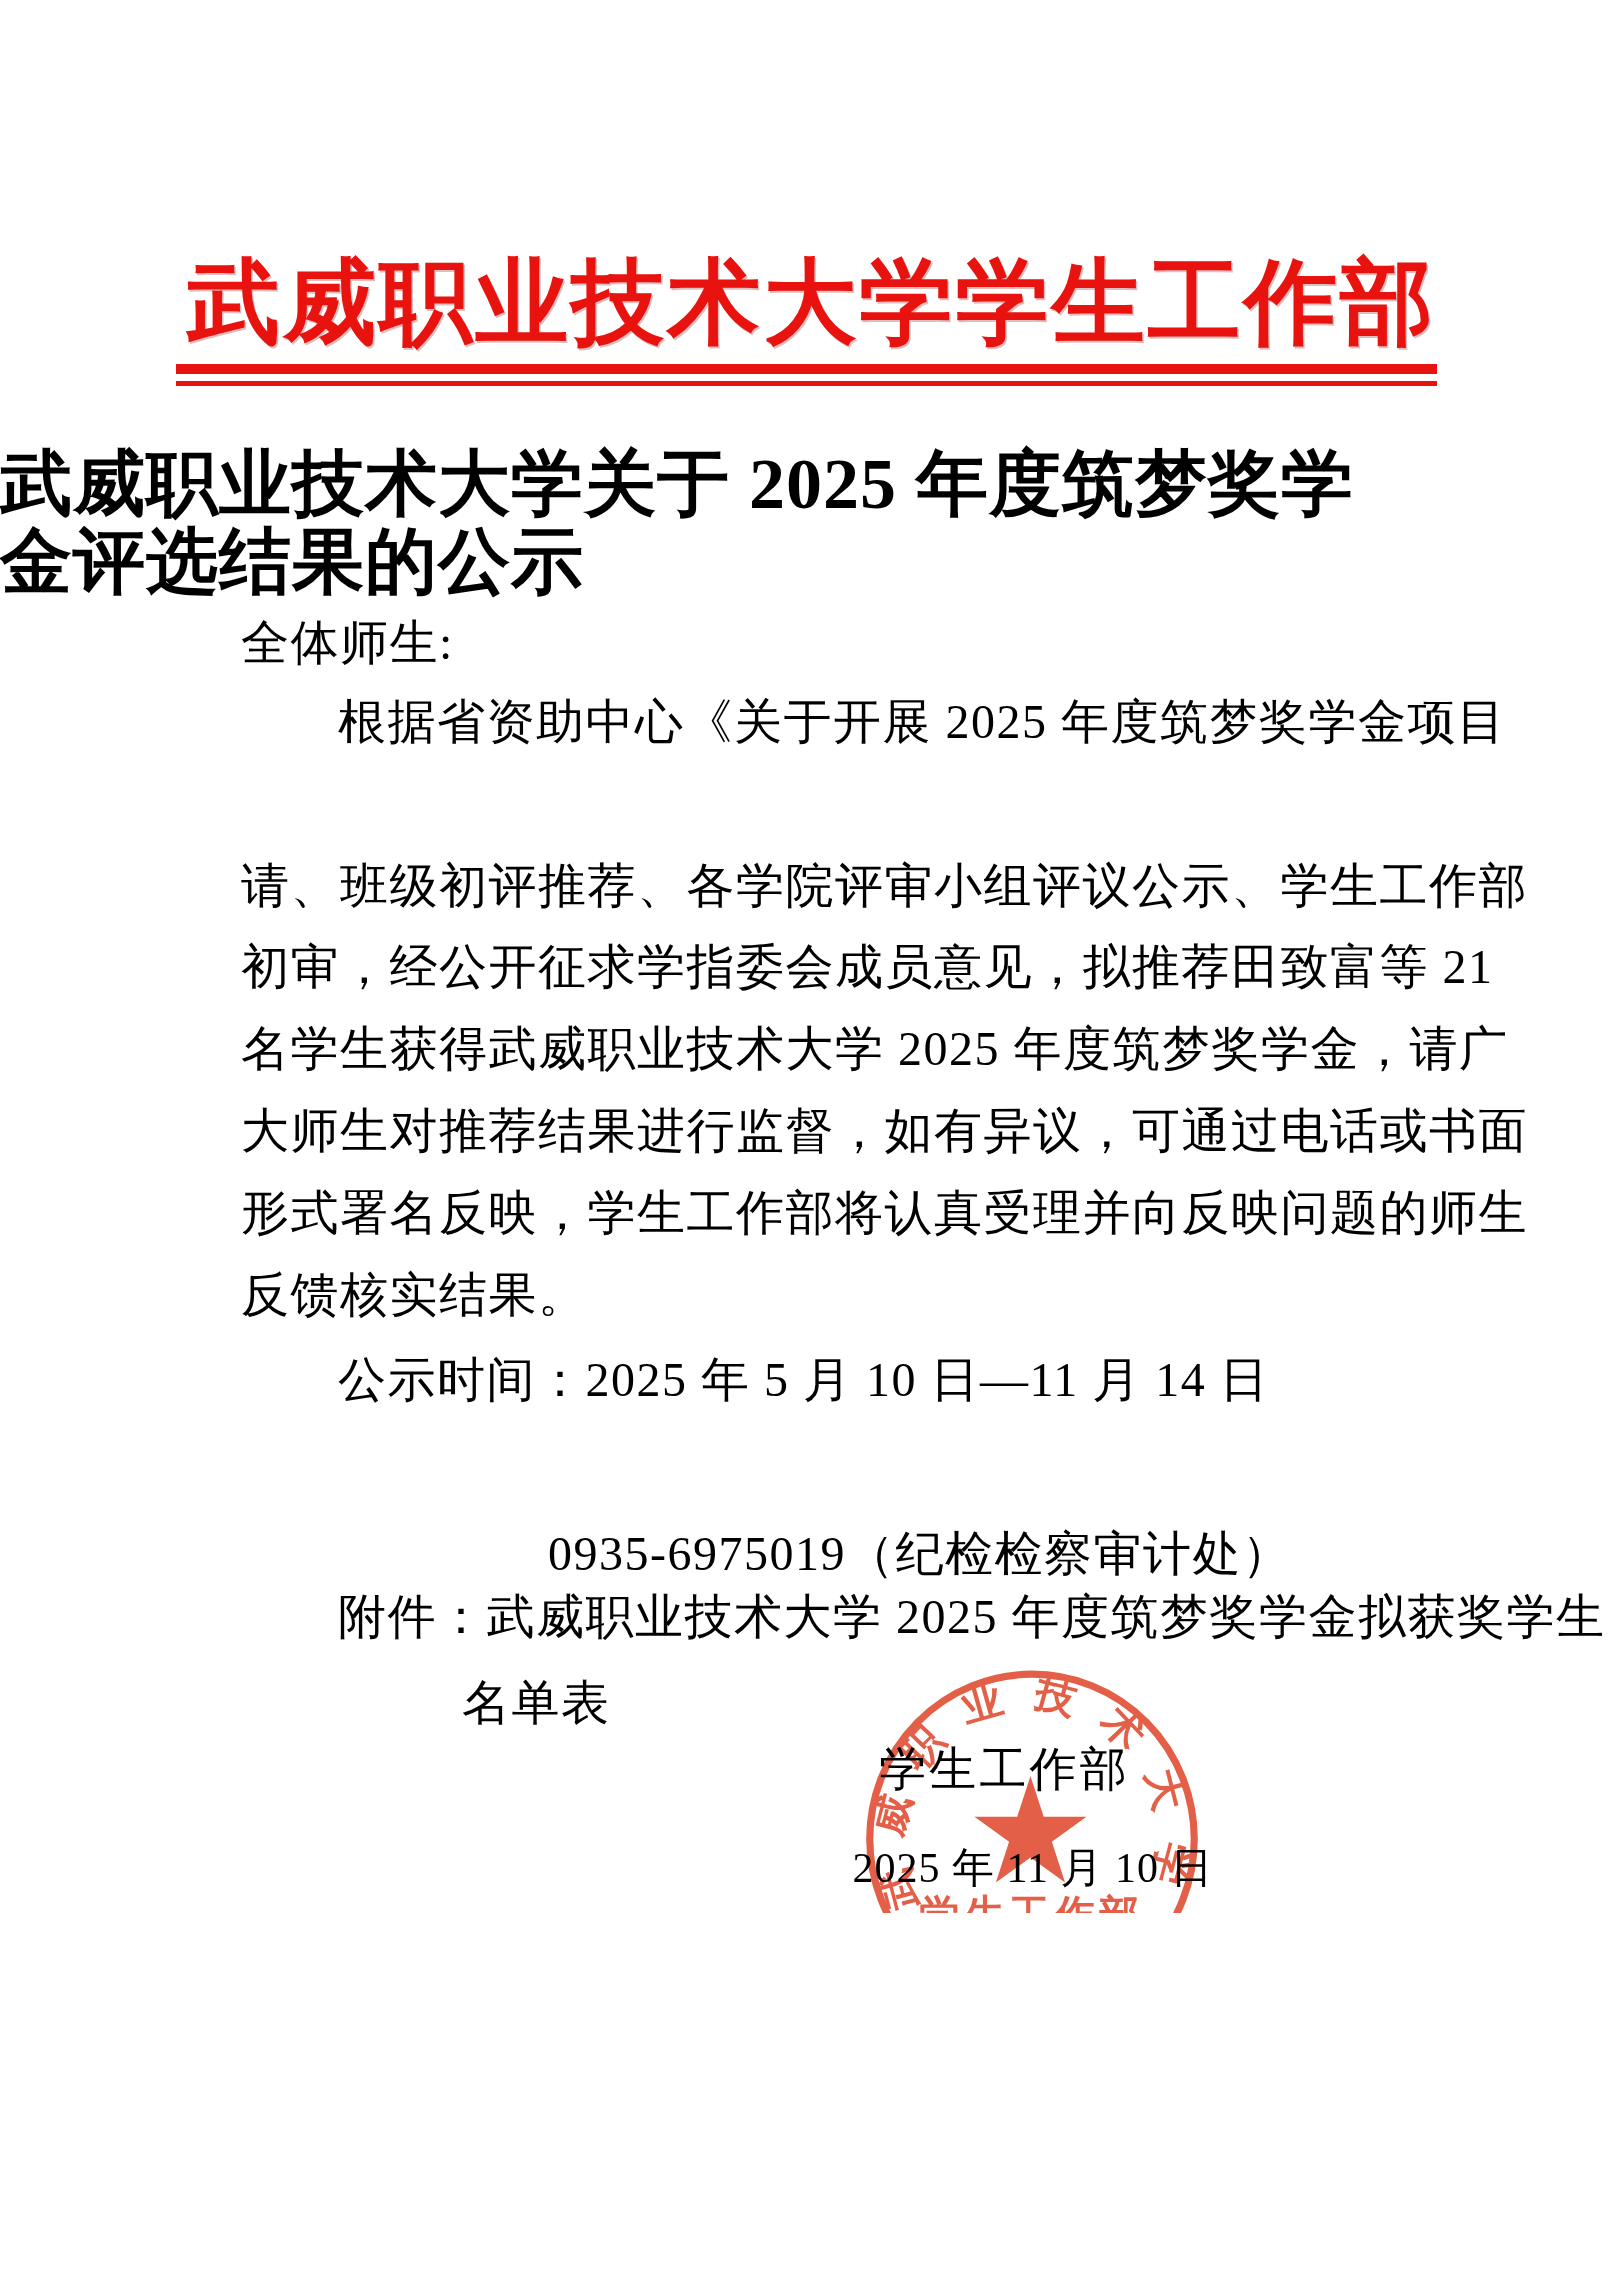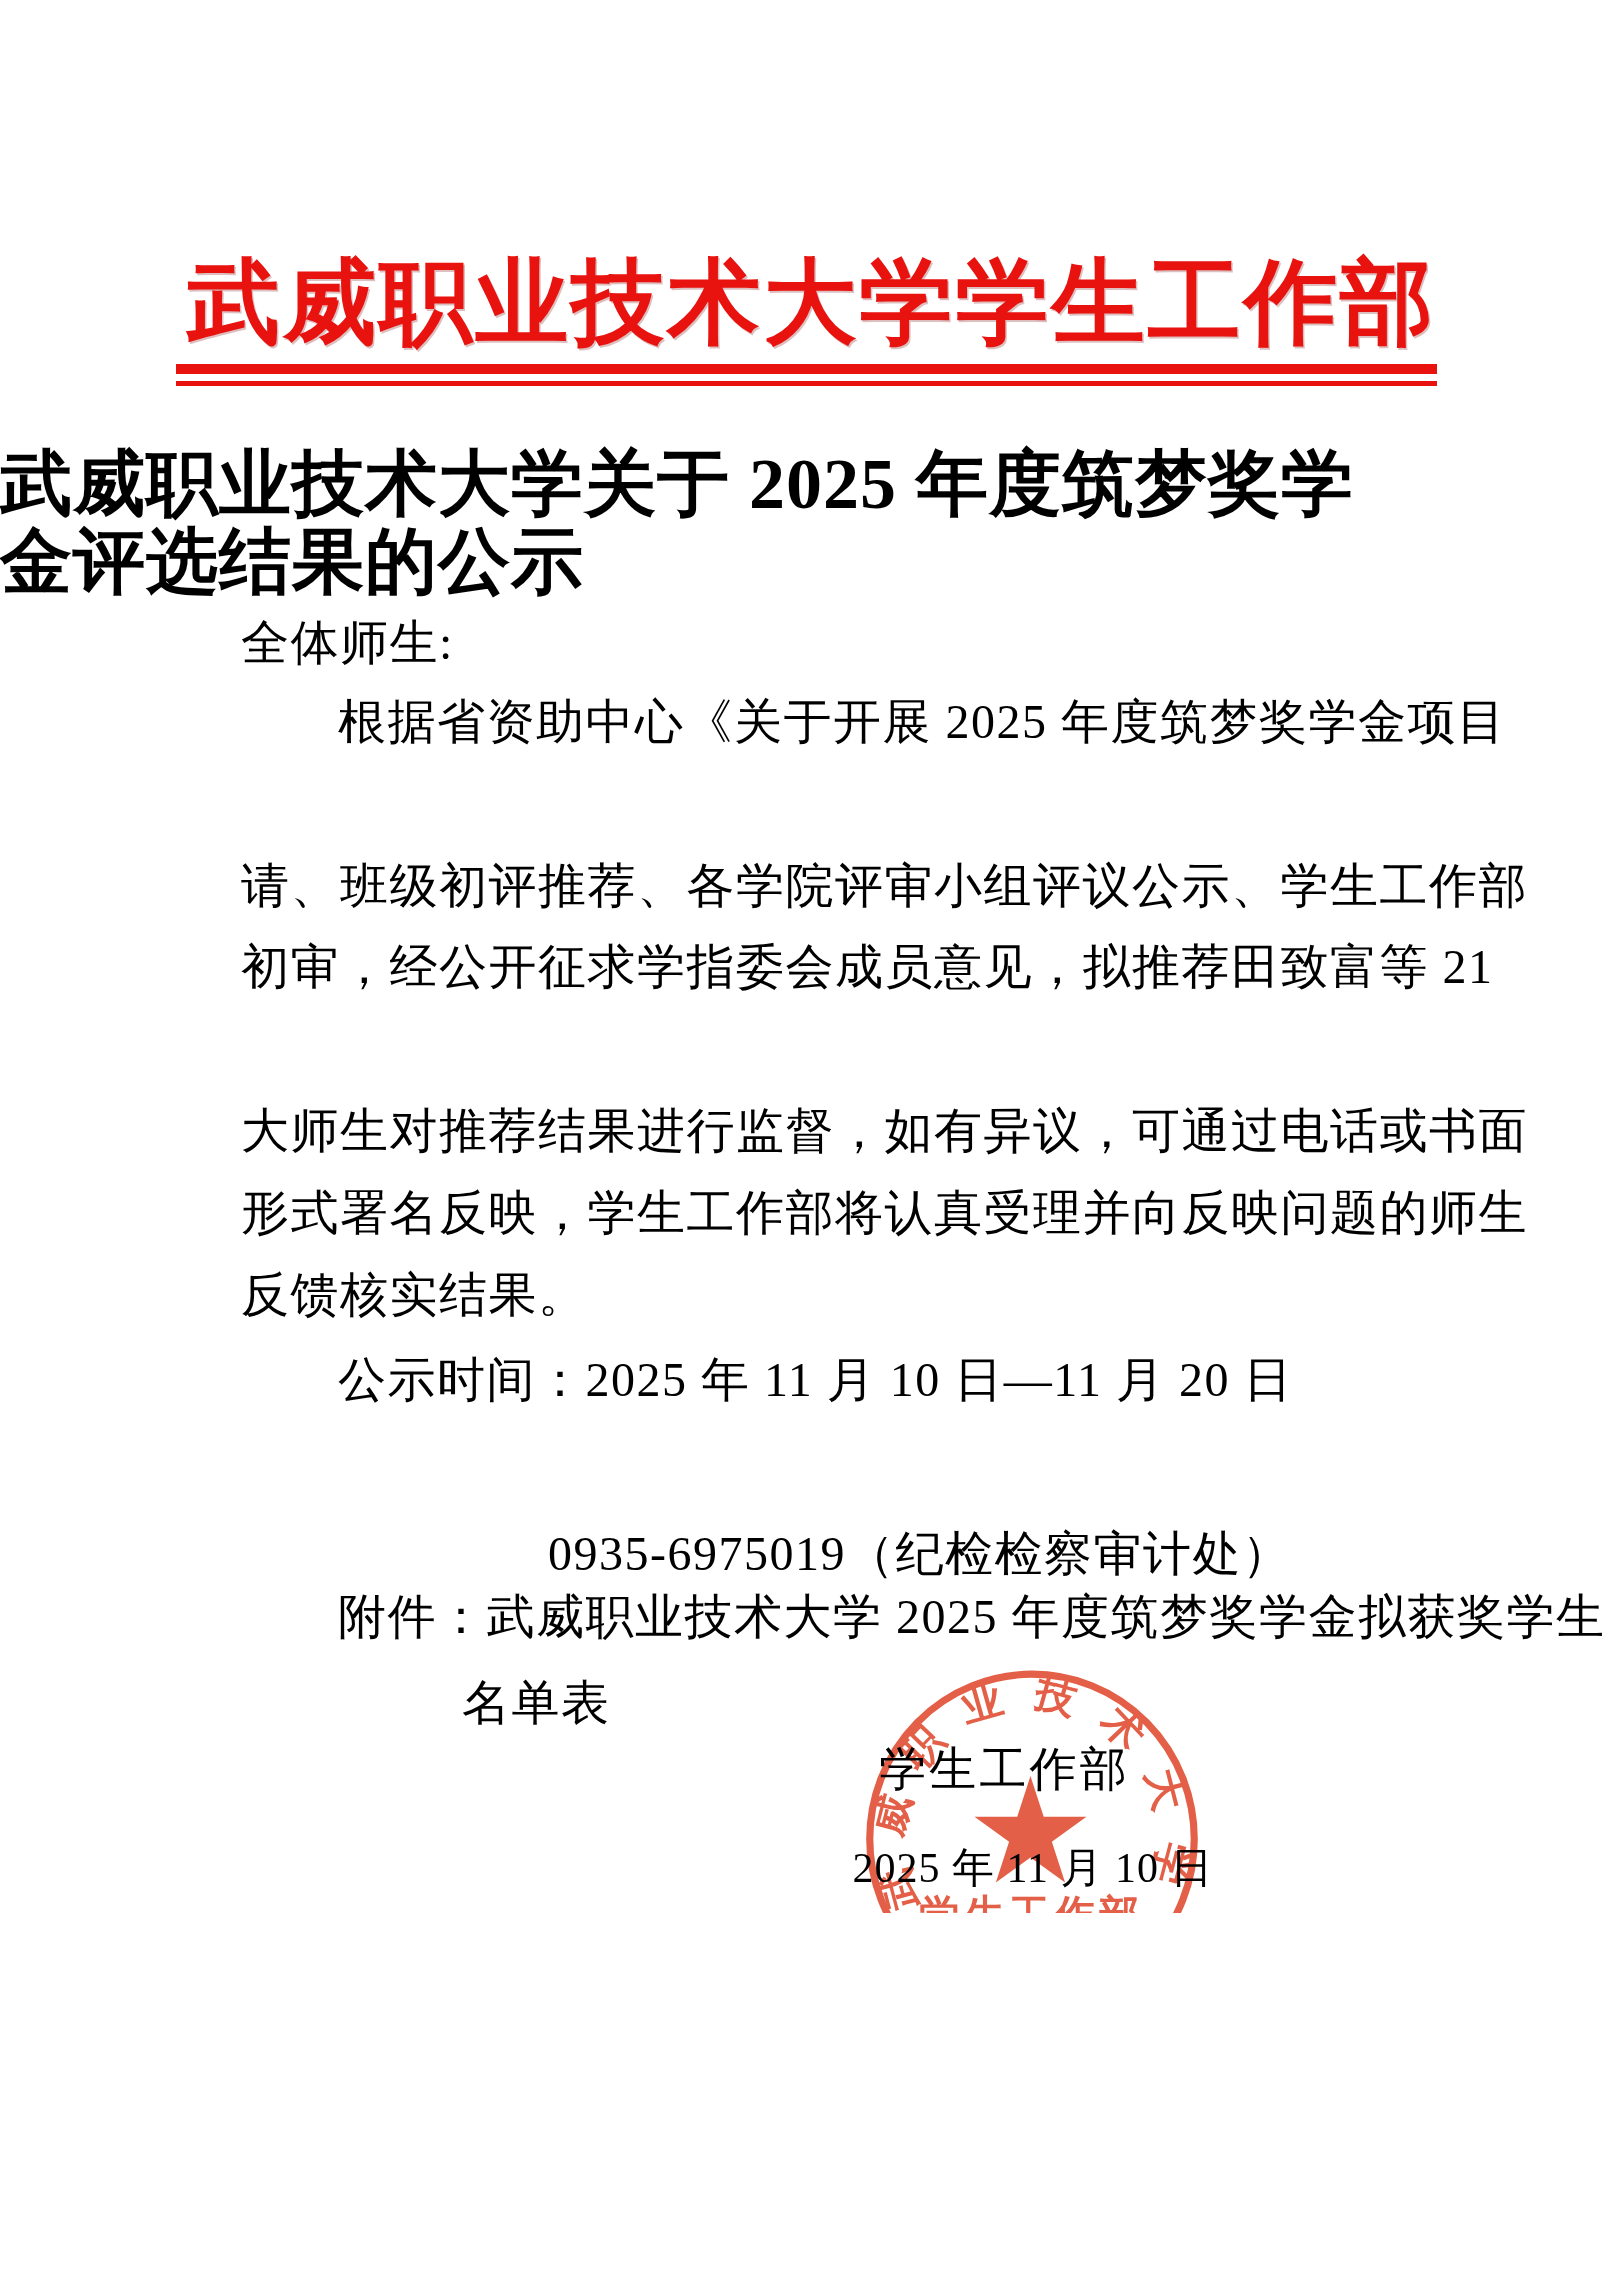--- a/index.html
+++ b/index.html
@@ -81,25 +81,26 @@
   <div class="doc-title">
     <div>武威职业技术大学关于 2025 年度筑梦奖学</div>
     <div>金评选结果的公示</div>
   </div>
 
   <div class="bline salutation">全体师生:</div>
 
   <div class="bline l1 indent">根据省资助中心《关于开展 2025 年度筑梦奖学金项目</div>
   <div class="bline l3">请、班级初评推荐、各学院评审小组评议公示、学生工作部</div>
   <div class="bline l4">初审，经公开征求学指委会成员意见，拟推荐田致富等 21</div>
+  <div class="bline l5">名学生获得武威职业技术大学 2025 年度筑梦奖学金，请广</div>
   <div class="bline l6">大师生对推荐结果进行监督，如有异议，可通过电话或书面</div>
   <div class="bline l7">形式署名反映，学生工作部将认真受理并向反映问题的师生</div>
   <div class="bline l8">反馈核实结果。</div>
 
-  <div class="bline publicity indent">公示时间：2025 年 11 月 10 日—11 月 20 日</div>
+  <div class="bline publicity indent">公示时间：2025 年 5 月 10 日—11 月 14 日</div>
   <div class="bline phone2">0935-6975019（纪检检察审计处）</div>
 
   <div class="bline attach1 indent">附件：武威职业技术大学 2025 年度筑梦奖学金拟获奖学生</div>
   <div class="bline attach2">名单表</div>
 
   <svg class="seal" viewBox="0 0 676 676">
     <defs>
       <path id="arcTop" d="M 135 484 A 248 255 0 1 1 541 484" fill="none"></path>
       <path id="arcBottom" d="M 113 455 A 252 258 0 0 0 563 455" fill="none"></path>
     </defs>

